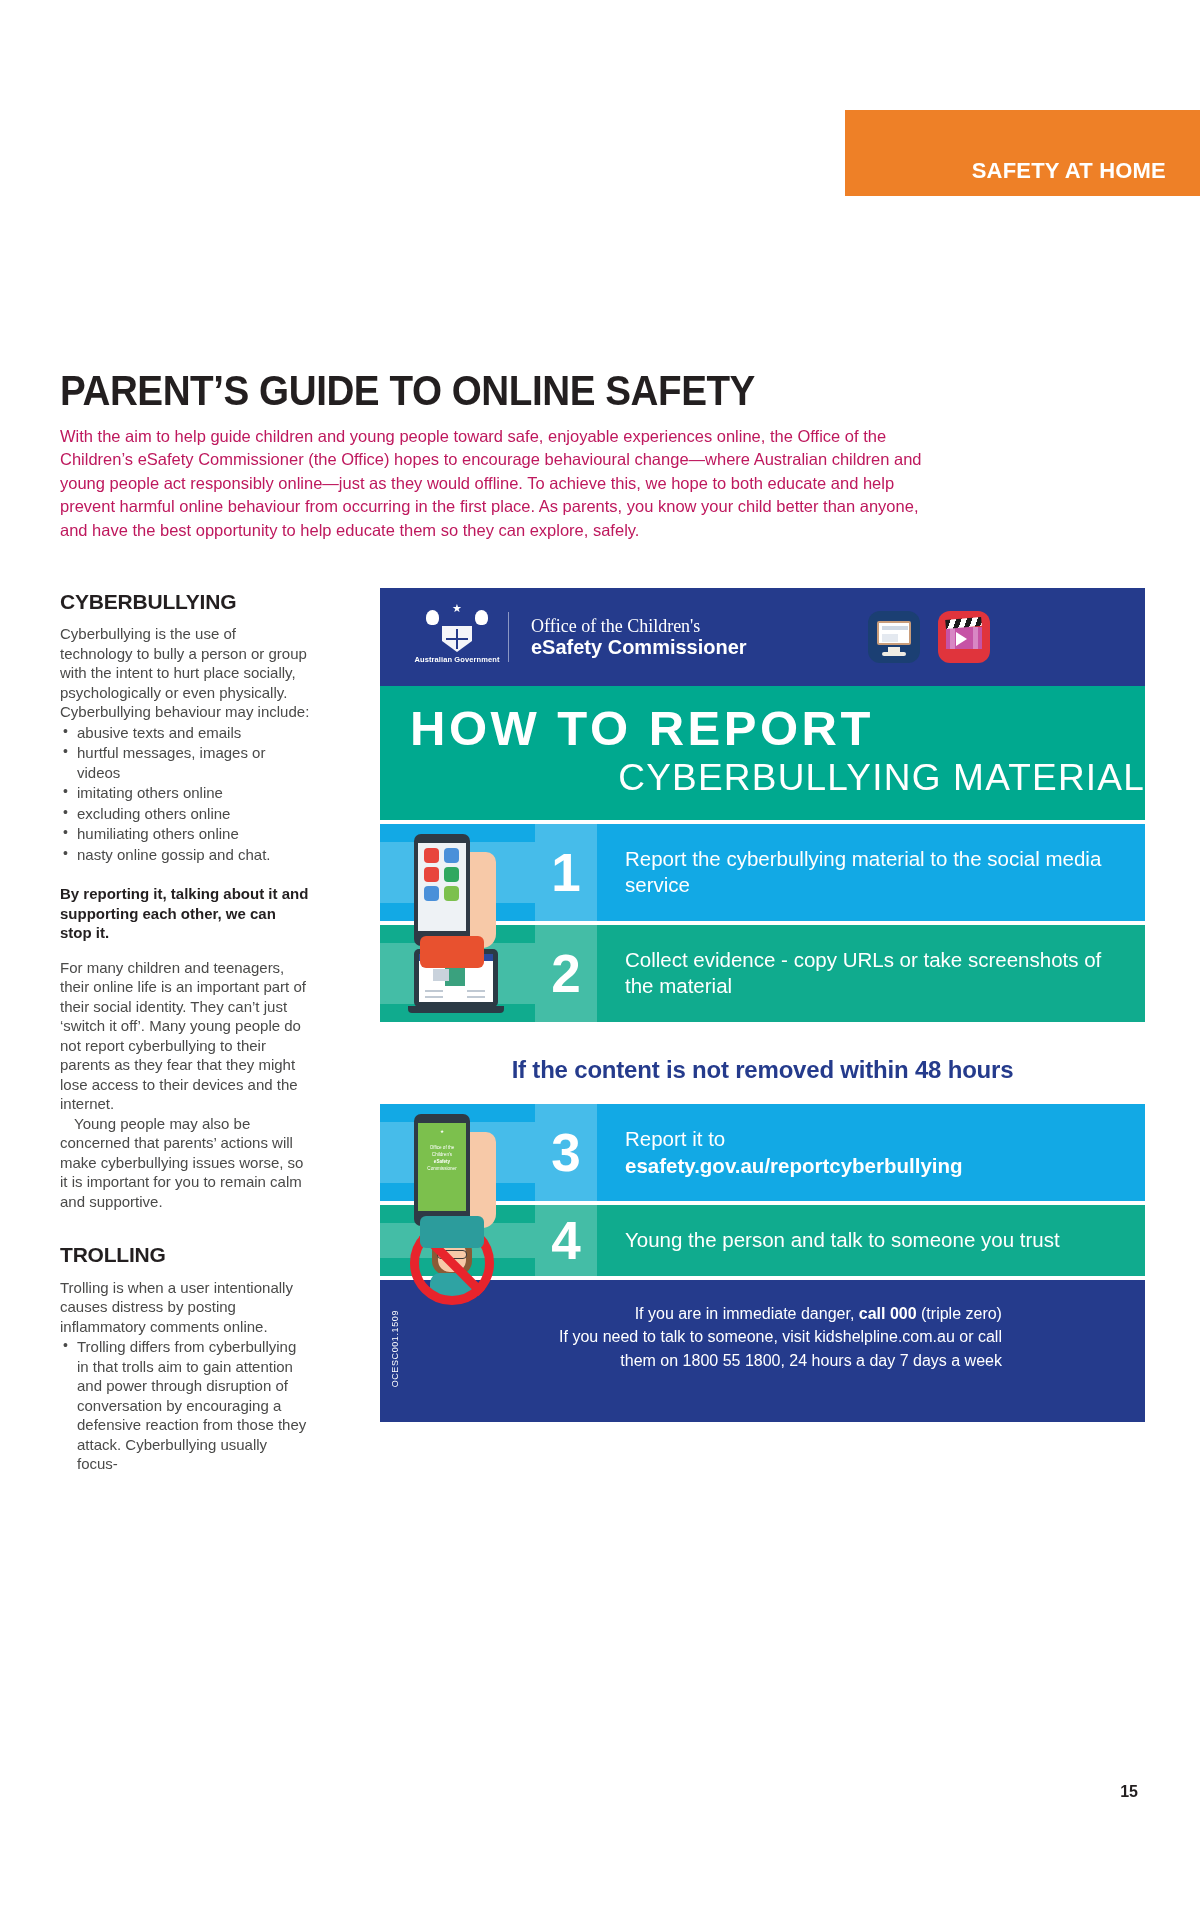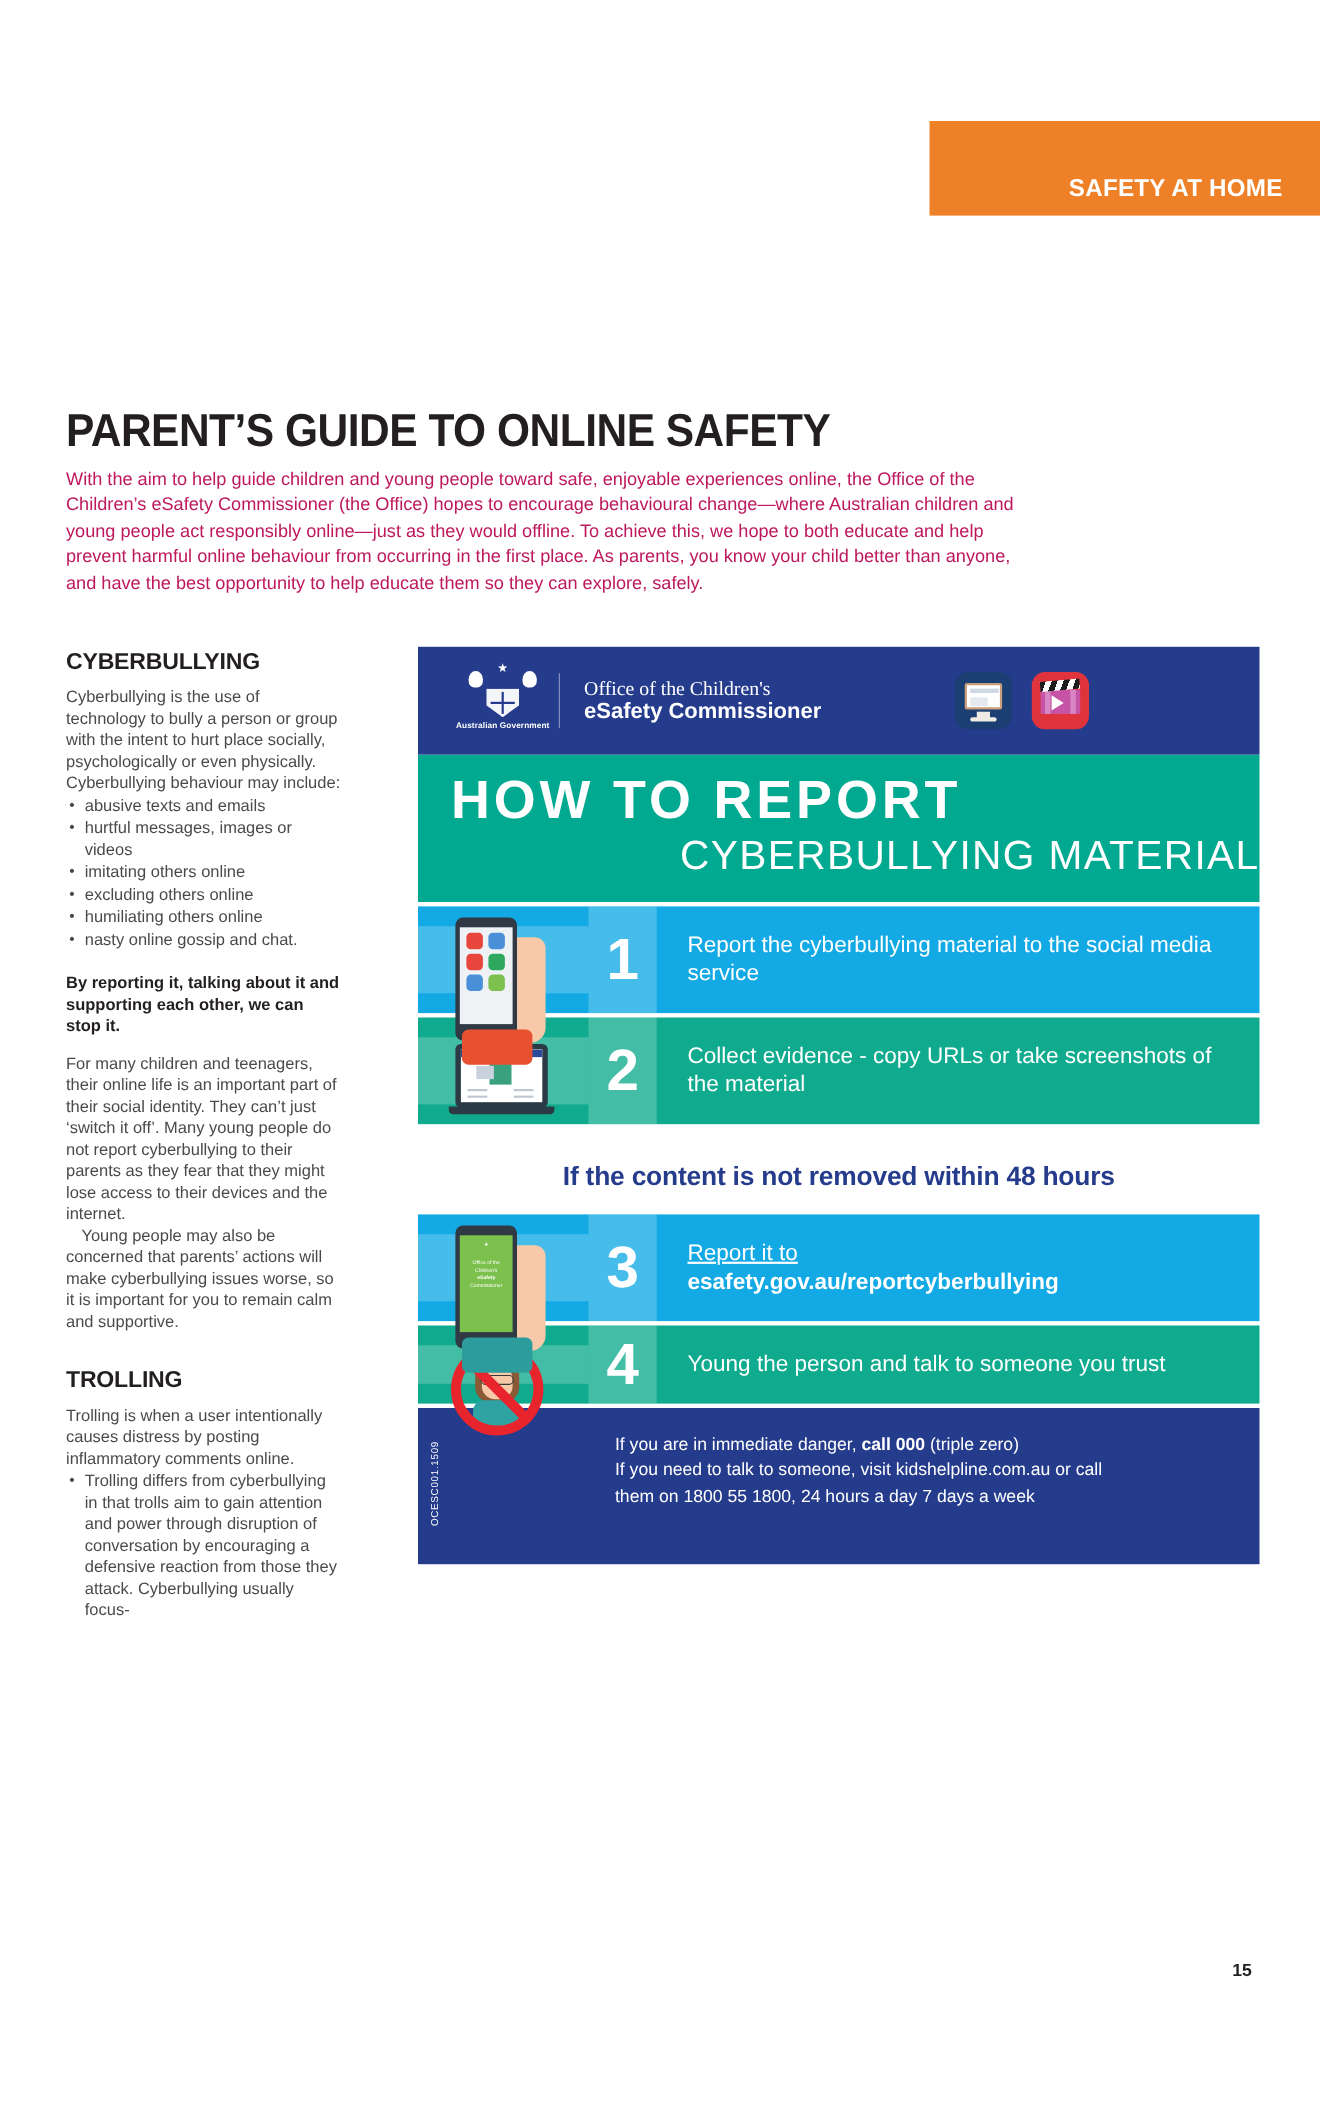--- a/index.html
+++ b/index.html
@@ -185,21 +185,21 @@
     color:#ffffff; font-size:53px; font-weight:bold; line-height:1;
     position:relative;
   }
   .step.blue .num{ background:rgba(255,255,255,.22); }
   .step.green .num{ background:rgba(255,255,255,.22); }
   .step .txt{
     flex:1; display:flex; align-items:center; padding:22px 20px 22px 28px;
     color:#ffffff; font-size:20.5px; line-height:1.3;
   }
   .step .txt .bold{ font-weight:bold; display:block; }
-  .step .txt .u{ display:block;text-decoration:underline; }
+  .step .txt .u{ display:block; }
 
   
   .phone{
     position:absolute; left:34px; top:10px; width:56px; height:112px;
     background:#2f3a45; border-radius:7px; z-index:2;
   }
   .phone .scr{
     position:absolute; left:4px; top:9px; right:4px; bottom:15px;
     background:#eef2f5; display:grid;
     grid-template-columns:repeat(2,1fr); gap:4px; padding:5px 6px;
@@ -293,21 +293,21 @@
     padding:34px 0 16px; letter-spacing:-.2px;
   }
 
   
   .info-foot{
     background:#253b8c; margin-top:4px; height:142px; position:relative;
     display:flex; align-items:flex-start; justify-content:center;
     padding-top:22px;
   }
   .info-foot .ft{
-    color:#ffffff; font-size:16px; line-height:1.46; text-align:left; max-width:610px;margin-left:36px;
+    color:#ffffff; font-size:16px; line-height:1.46; text-align:right; max-width:610px;margin-left:36px;
   }
   .info-foot .ft b{ font-weight:bold; }
   .vcode{
     position:absolute; left:10px; top:30px;
     color:#ffffff; font-size:9px; letter-spacing:.6px;
     writing-mode:vertical-rl; transform:rotate(180deg);
   }
 
   
   .page-num{

